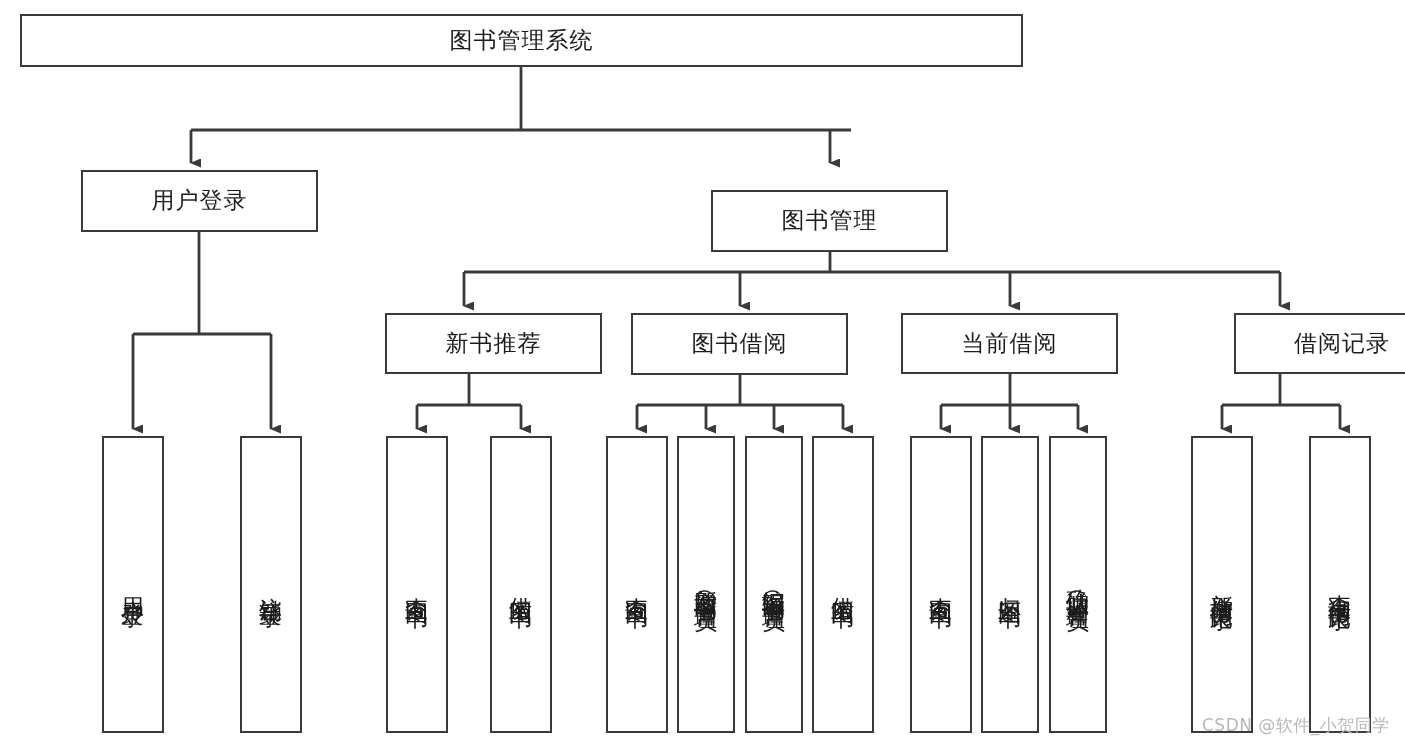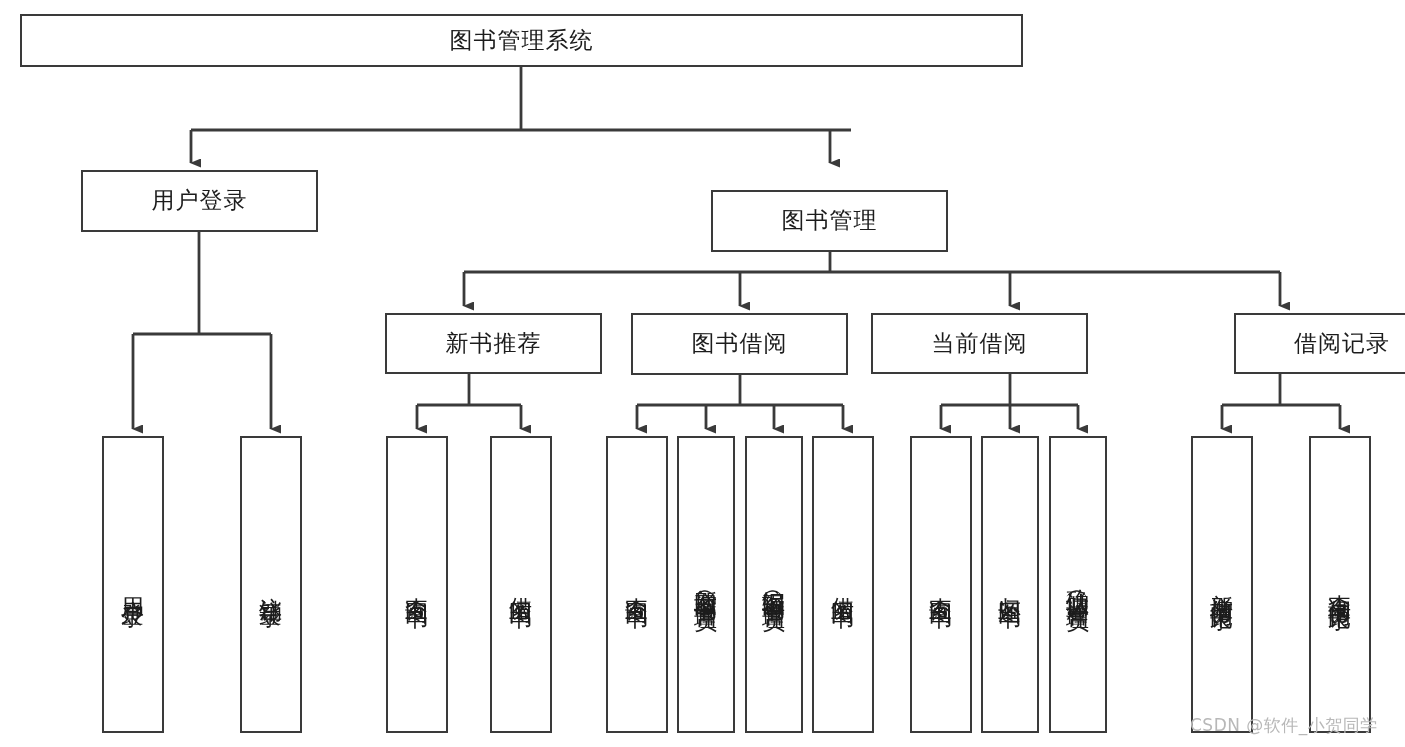--- a/index.html
+++ b/index.html
@@ -55,20 +55,21 @@
   }
   .title-node {
     font-size: 24px;
   }
   .watermark {
     position: absolute;
     font-size: 17px;
     color: #b8b8b8;
     white-space: nowrap;
     letter-spacing: 0.5px;
+    margin-left: 12px;
   }
 </style>
 </head>
 <body>
 
 <div id="canvas">
 
   <svg class="wires" viewBox="0 0 1405 747">
     <defs>
       <marker id="arrow" markerWidth="9" markerHeight="11" refX="4.5" refY="10" orient="auto" markerUnits="userSpaceOnUse">
@@ -129,21 +130,21 @@
   <div class="node horiz" style="left:711px; top:170px; width:237px; height:62px;margin-top:20px;">
     <span>图书管理</span>
   </div>
 
   <div class="node horiz" style="left:361px; top:313px; width:217px; height:61px;margin-left:24px;">
     <span>新书推荐</span>
   </div>
   <div class="node horiz" style="left:631px; top:313px; width:217px; height:62px;">
     <span>图书借阅</span>
   </div>
-  <div class="node horiz" style="left:871px; top:313px; width:217px; height:61px;">
+  <div class="node horiz" style="left:901px; top:313px; width:217px; height:61px;">
     <span>当前借阅</span>
   </div>
   <div class="node horiz" style="left:1228px; top:313px; width:216px; height:61px;margin-left:6px;">
     <span>借阅记录</span>
   </div>
 
   <div class="node vert" style="left:102px; top:436px; width:62px; height:297px;">
     <span class="vtext">用户登录</span>
   </div>
   <div class="node vert" style="left:240px; top:436px; width:62px; height:297px;">

